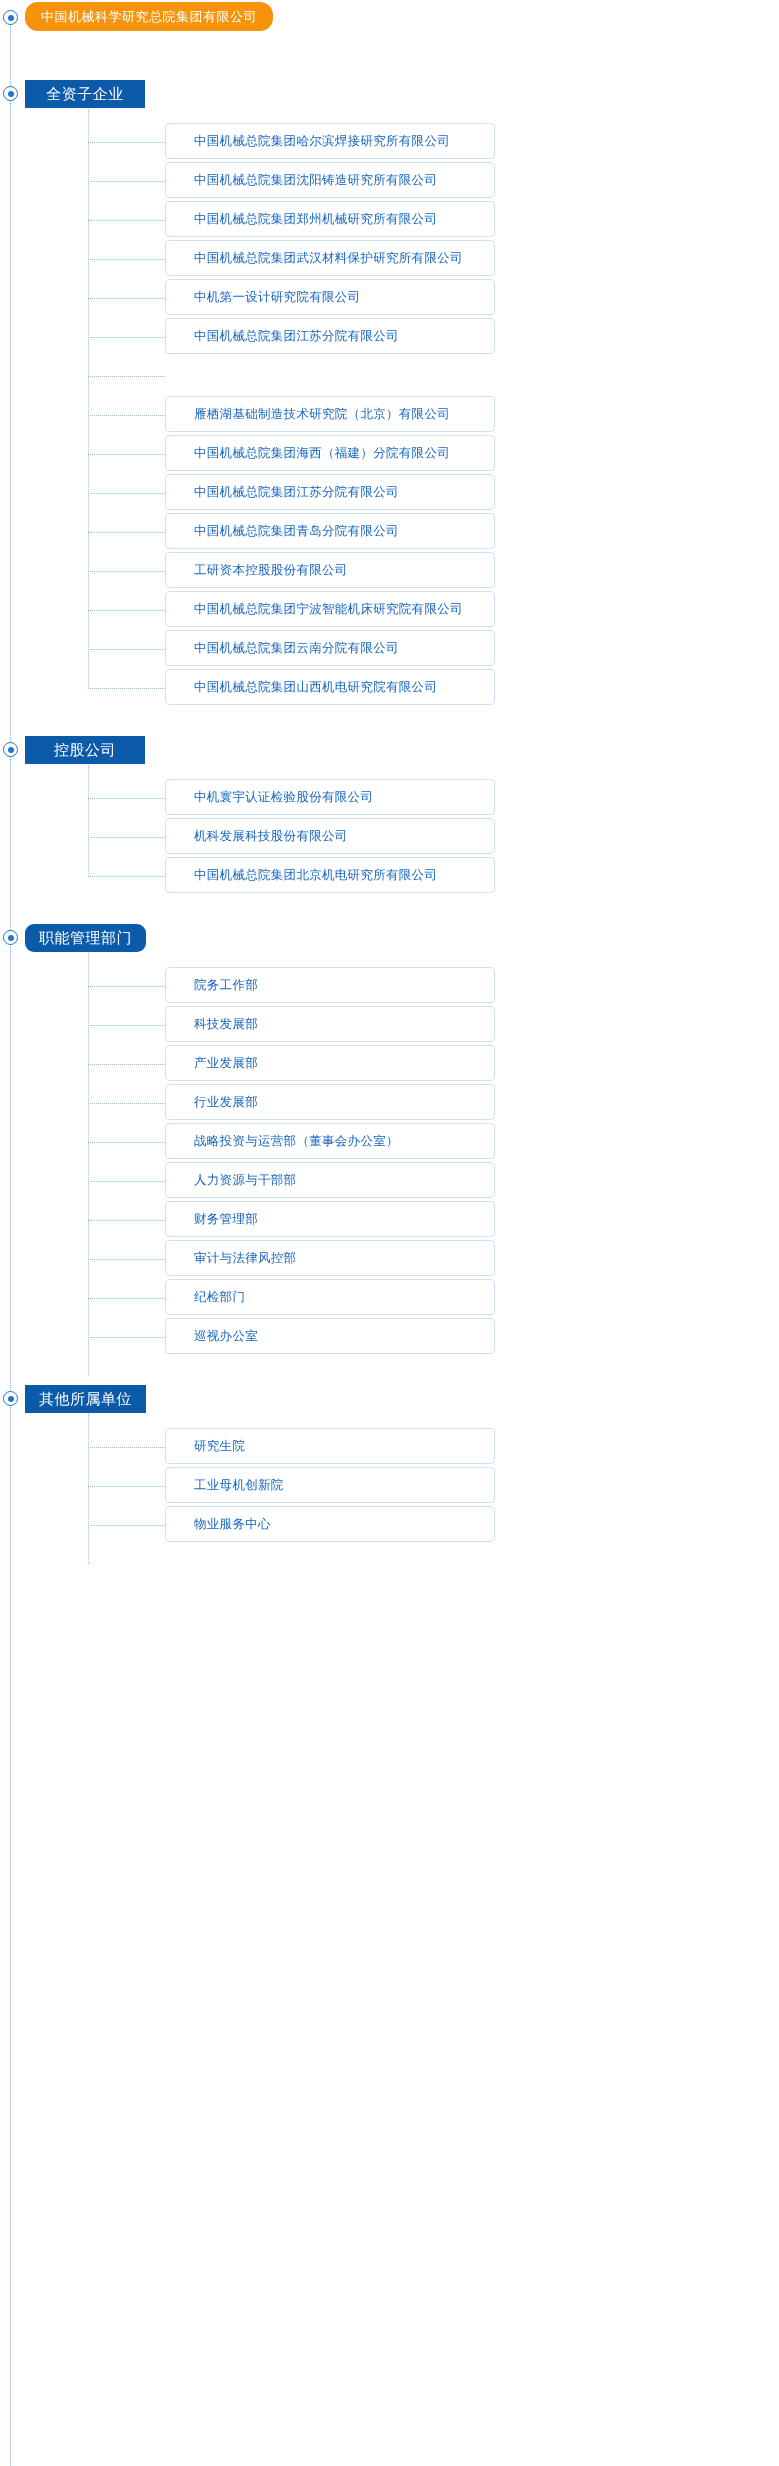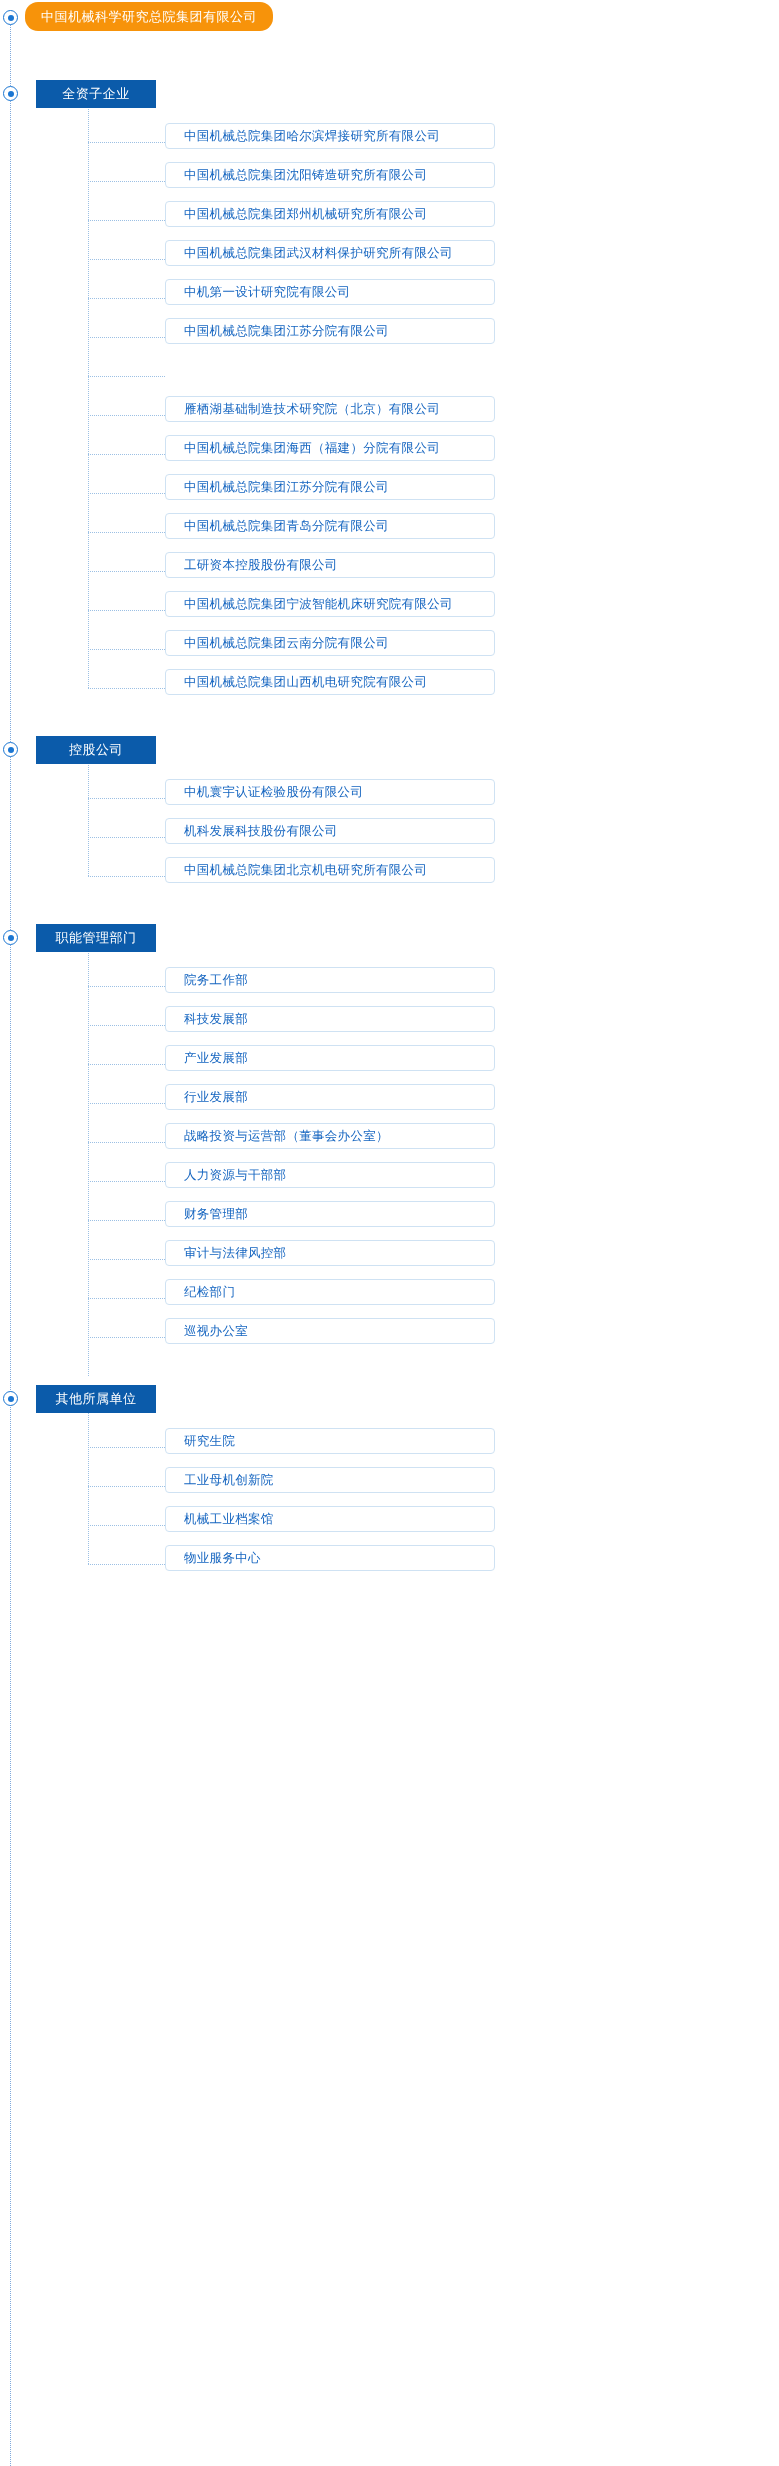--- a/index.html
+++ b/index.html
@@ -68,30 +68,30 @@
     left: 3.5px;
     top: 3.5px;
     width: 6px;
     height: 6px;
     border-radius: 50%;
     background: #1B76D2;
   }
 
   .badge {
     position: absolute;
-    left: 36px;
+    left: 25px;
     height: 28px;
     min-width: 120px;
     padding: 0 14px;
     display: flex;
     align-items: center;
     justify-content: center;
     background: #0B5BAA;
     color: #ffffff;
-    font-size: 13px;
+    font-size: 15px;
     letter-spacing: .5px;
     white-space: nowrap;
     z-index: 2;
     text-align: right;
   }
 
   
   .sub-spine {
     position: absolute;
     left: 88px;
@@ -111,24 +111,24 @@
     top: 19px;
     width: 77px;
     height: 0;
     border-top: 1px dotted #9CC0E4;
   }
   .item-box {
     position: absolute;
     left: 165px;
     top: 0;
     width: 330px;
-    height: 26px;
+    height: 36px;
     display: flex;
     align-items: center;
-    padding-left: 18px;
+    padding-left: 28px;
     border: 1px solid #CFE2F3;
     border-radius: 4px;
     background: #ffffff;
     color: #1565C0;
     font-size: 12.5px;
     letter-spacing: .3px;
     white-space: nowrap;
   }
 
   
@@ -233,21 +233,21 @@
           </div>
           <div class="item-row">
             <div class="connector"></div>
             <div class="item-box">中国机械总院集团北京机电研究所有限公司</div>
           </div>
         </div>
       </div>
       <div class="gap-after-items"></div>
       <div class="section">
         <div class="node" style="top: 6px;"></div>
-        <div class="badge" style="top: 0px;">职能管理部门</div>
+        <div class="badge" style="top: 0px; border-radius: 9px;">职能管理部门</div>
         <div style="height: 28px;"></div>
         <div class="gap-badge-to-items"></div>
         <div class="items">
           <div class="sub-spine" style="top: -28px; height: 437px;"></div>
           <div class="item-row">
             <div class="connector"></div>
             <div class="item-box">院务工作部</div>
           </div>
           <div class="item-row">
             <div class="connector"></div>
@@ -298,23 +298,19 @@
           <div class="item-row">
             <div class="connector"></div>
             <div class="item-box">研究生院</div>
           </div>
           <div class="item-row">
             <div class="connector"></div>
             <div class="item-box">工业母机创新院</div>
           </div>
           <div class="item-row">
             <div class="connector"></div>
-            <div class="item-box">机械工业档案馆</div>
-          </div>
-          <div class="item-row">
-            <div class="connector"></div>
             <div class="item-box">物业服务中心</div>
           </div>
         </div>
       </div>
       <div class="gap-after-items"></div>
     </div>
 </div>
 
 </body></html>

